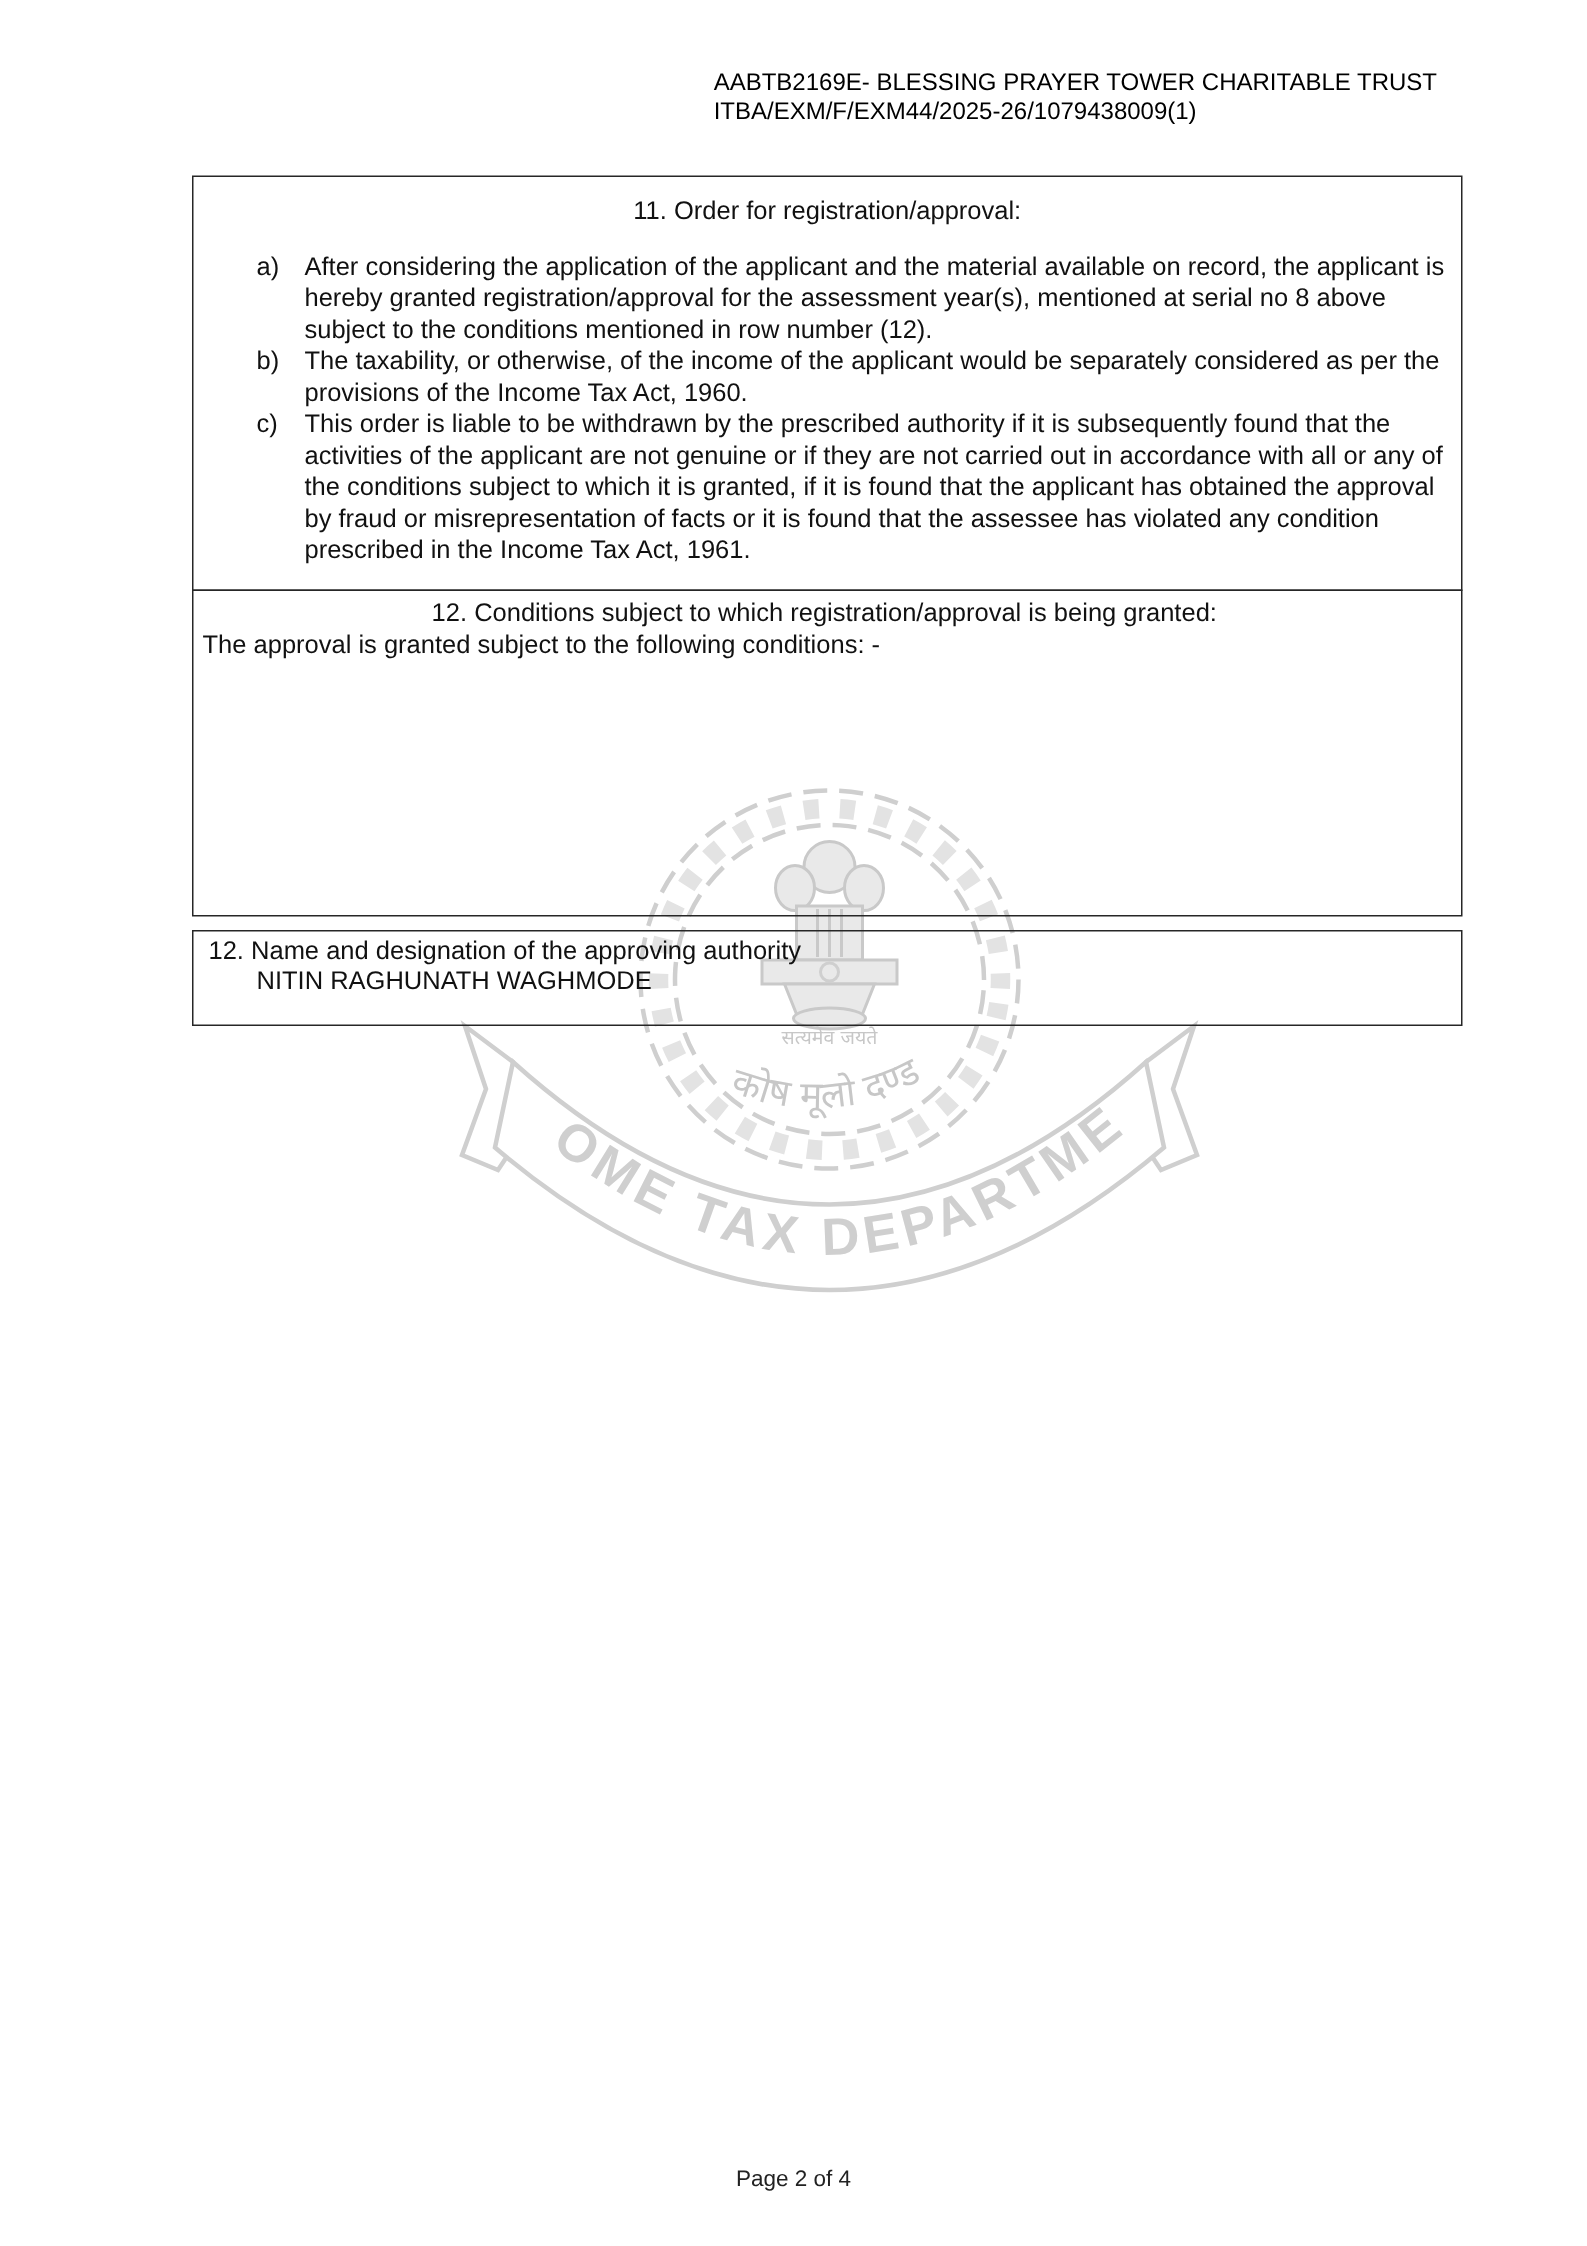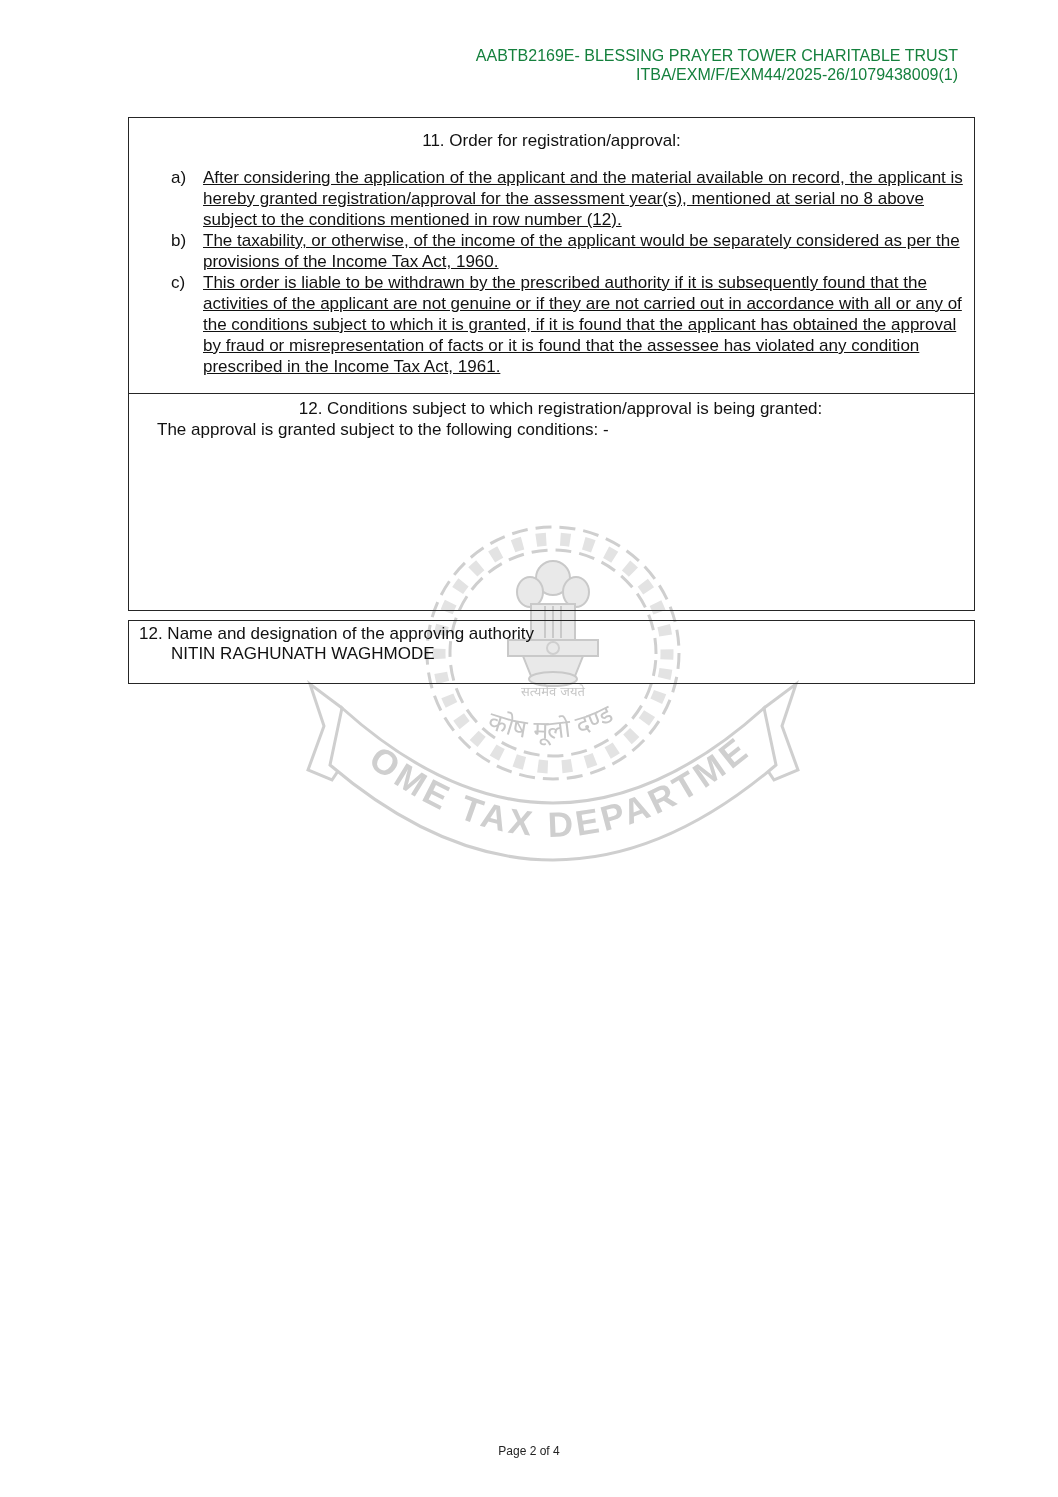--- a/index.html
+++ b/index.html
@@ -8,22 +8,22 @@
     position:relative;
     width:1058px; height:1497px;
     background:#ffffff;
     font-family:"Liberation Sans", sans-serif;
     color:#111111;
     overflow:hidden;
   }
   
   .doc-header {
     position:absolute; top:46px; right:100px;
-    text-align:right;
-    color:#15803d;
+    text-align:left;
+    color:#000000;
     font-size:16px;
     line-height:19px;
     z-index:2;
   }
   .doc-header .ref-line2 { }
 
   
   .watermark {
     position:absolute; left:298px; top:518px;
     width:510px; height:385px;
@@ -46,44 +46,44 @@
     width:847px;
     z-index:1;
     font-size:17px;
     line-height:21px;
   }
   .box {
     border:1.5px solid #262626;
     background:transparent;
   }
   .box-11 { height:277px; padding-top:12px; }
-  .box-12 { height:218px; margin-top:-1.5px; padding:4px 10px 0 28px; }
+  .box-12 { height:218px; margin-top:-1.5px; padding:4px 10px 0 6px; }
   .box-13 { height:64px; margin-top:9px; padding:3px 10px 0 10px; line-height:20px; }
 
   .box-title { text-align:center; }
 
   .order-list { margin-top:16px; }
   .order-item { display:flex; align-items:flex-start; }
   .order-item .item-label {
     flex:0 0 32px;
     margin-left:42px;
   }
-  .order-item .item-text { width:762px;text-decoration:underline; }
+  .order-item .item-text { width:762px; }
 
   .conditions-intro { }
   .annexure-note { margin-top:26px; font-weight:bold; }
 
   .authority-name, .authority-designation { padding-left:32px; }
 
   
   .doc-footer {
     position:absolute; top:1444px; left:0;
     width:100%;
     text-align:center;
-    font-size:12px;
+    font-size:15px;
     color:#222222;
     z-index:2;
   }
 </style>
 </head>
 <body>
 
 <div class="page">
 
   <div class="doc-header">

